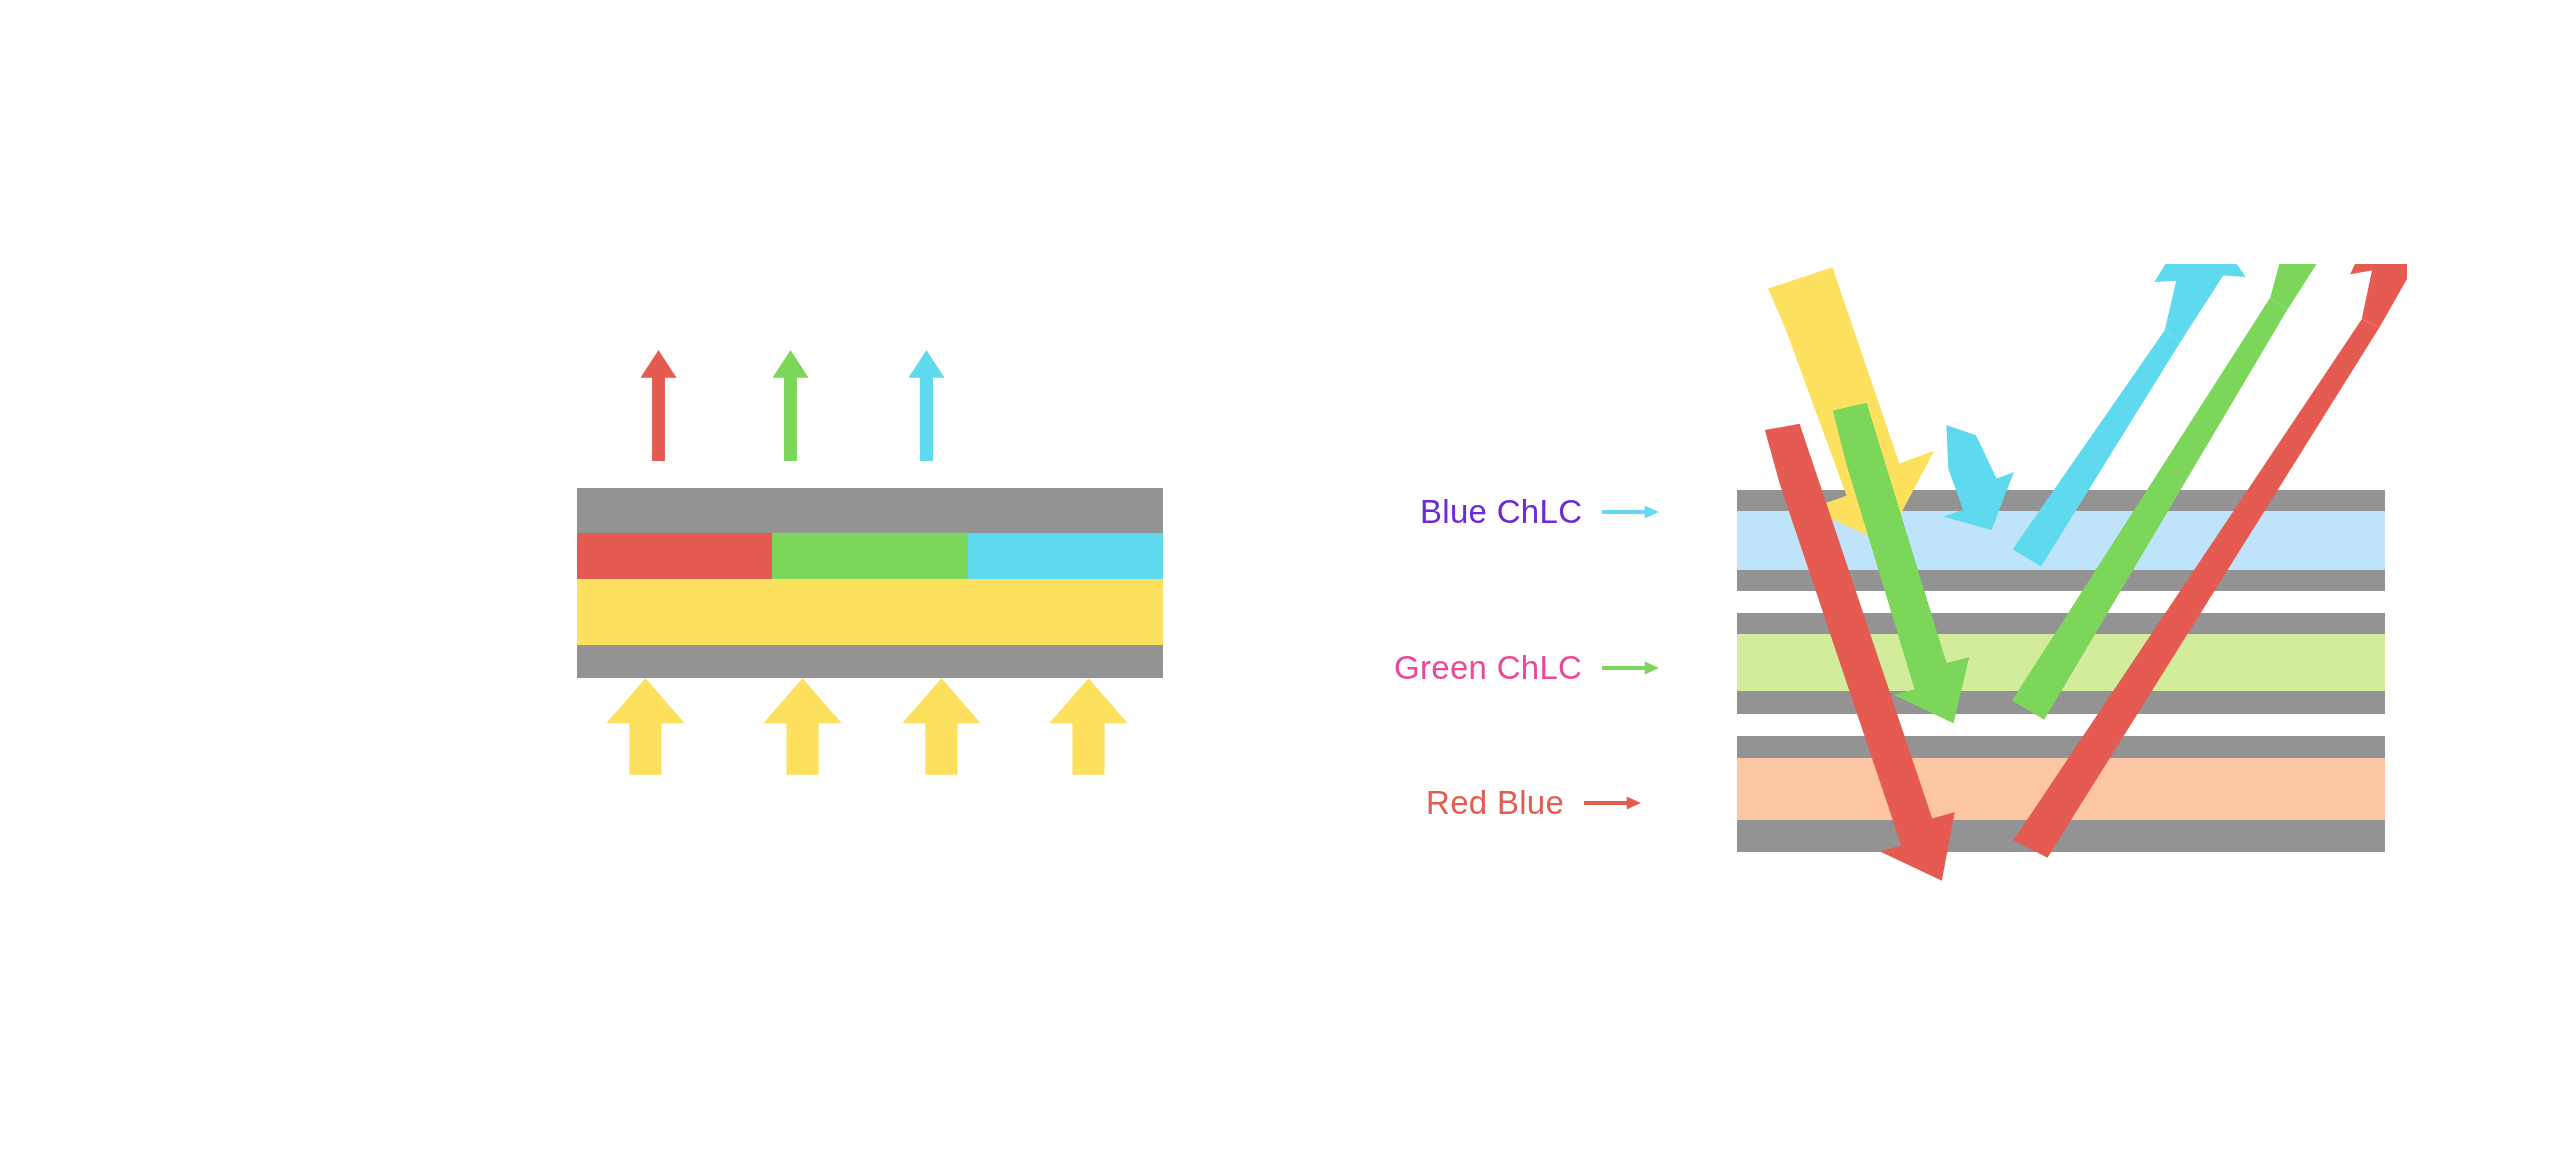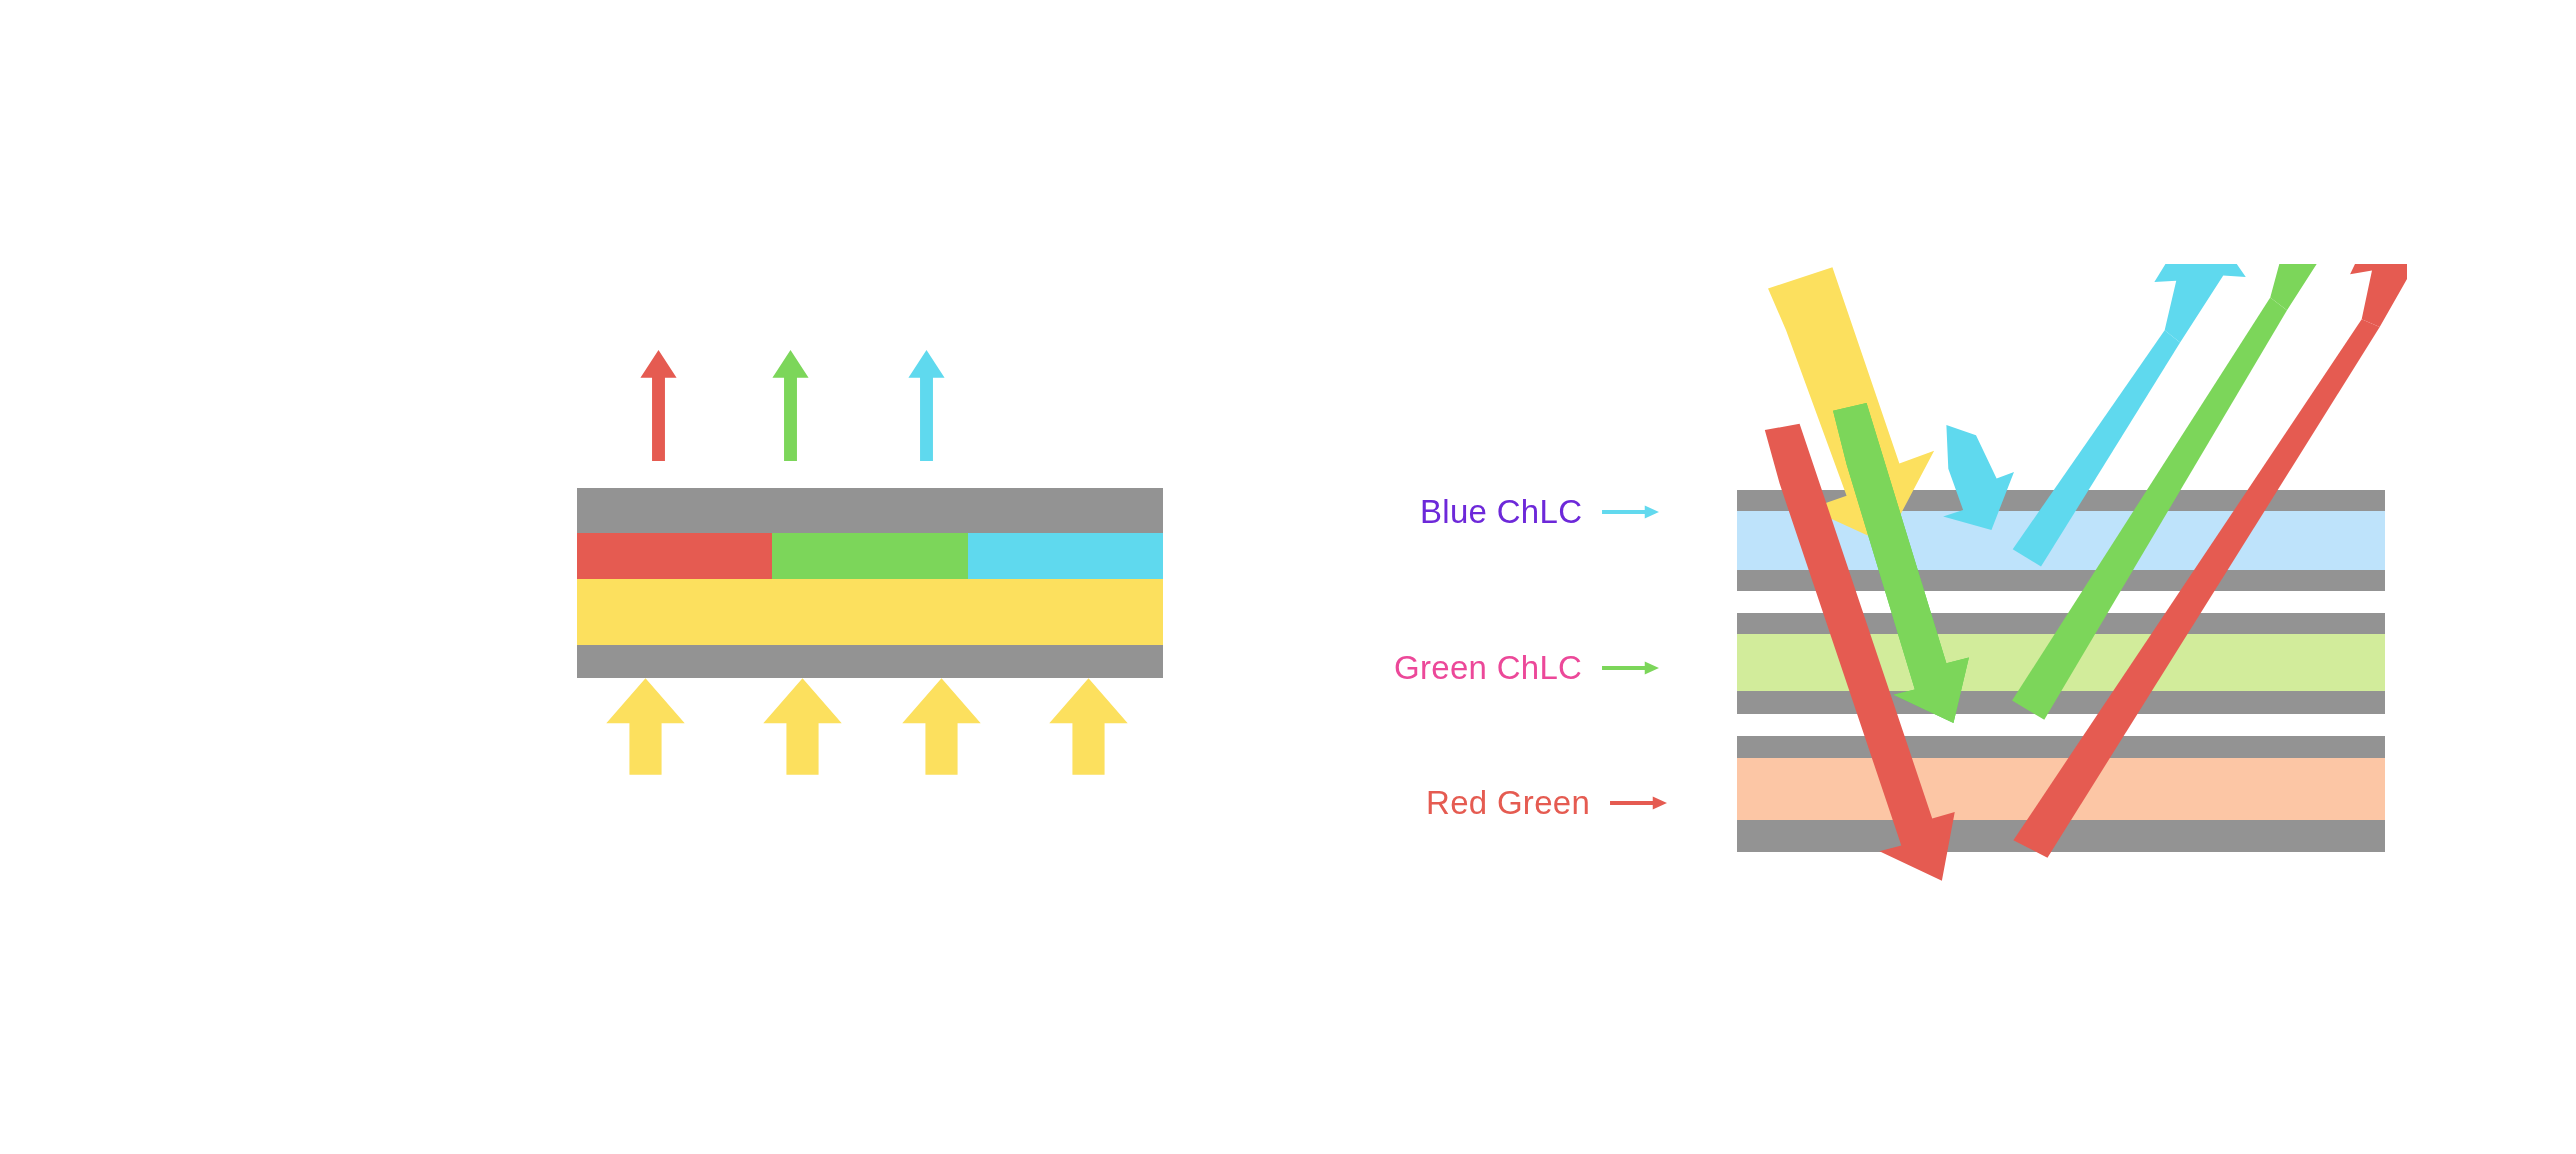--- a/index.html
+++ b/index.html
@@ -165,21 +165,21 @@
 
   <div class="lbl" id="lbl-green">
     <span class="txt">Green ChLC</span>
     <svg width="57" height="22" viewBox="0 0 88 34">
       <line x1="0" y1="17" x2="72" y2="17" stroke="#7CD65A" stroke-width="6"></line>
       <polygon points="88,17 66,7 66,27" fill="#7CD65A"></polygon>
     </svg>
   </div>
 
   <div class="lbl" id="lbl-red">
-    <span class="txt">Red Green</span>
+    <span class="txt">Red Blue</span>
     <svg width="57" height="22" viewBox="0 0 88 34">
       <line x1="0" y1="17" x2="72" y2="17" stroke="#E55B51" stroke-width="6"></line>
       <polygon points="88,17 66,7 66,27" fill="#E55B51"></polygon>
     </svg>
   </div>
 
   <div class="panel" id="panel-right">
 
     <div class="stack-right">
       <div class="rband" style="height:21px; background:#939393;"></div>

